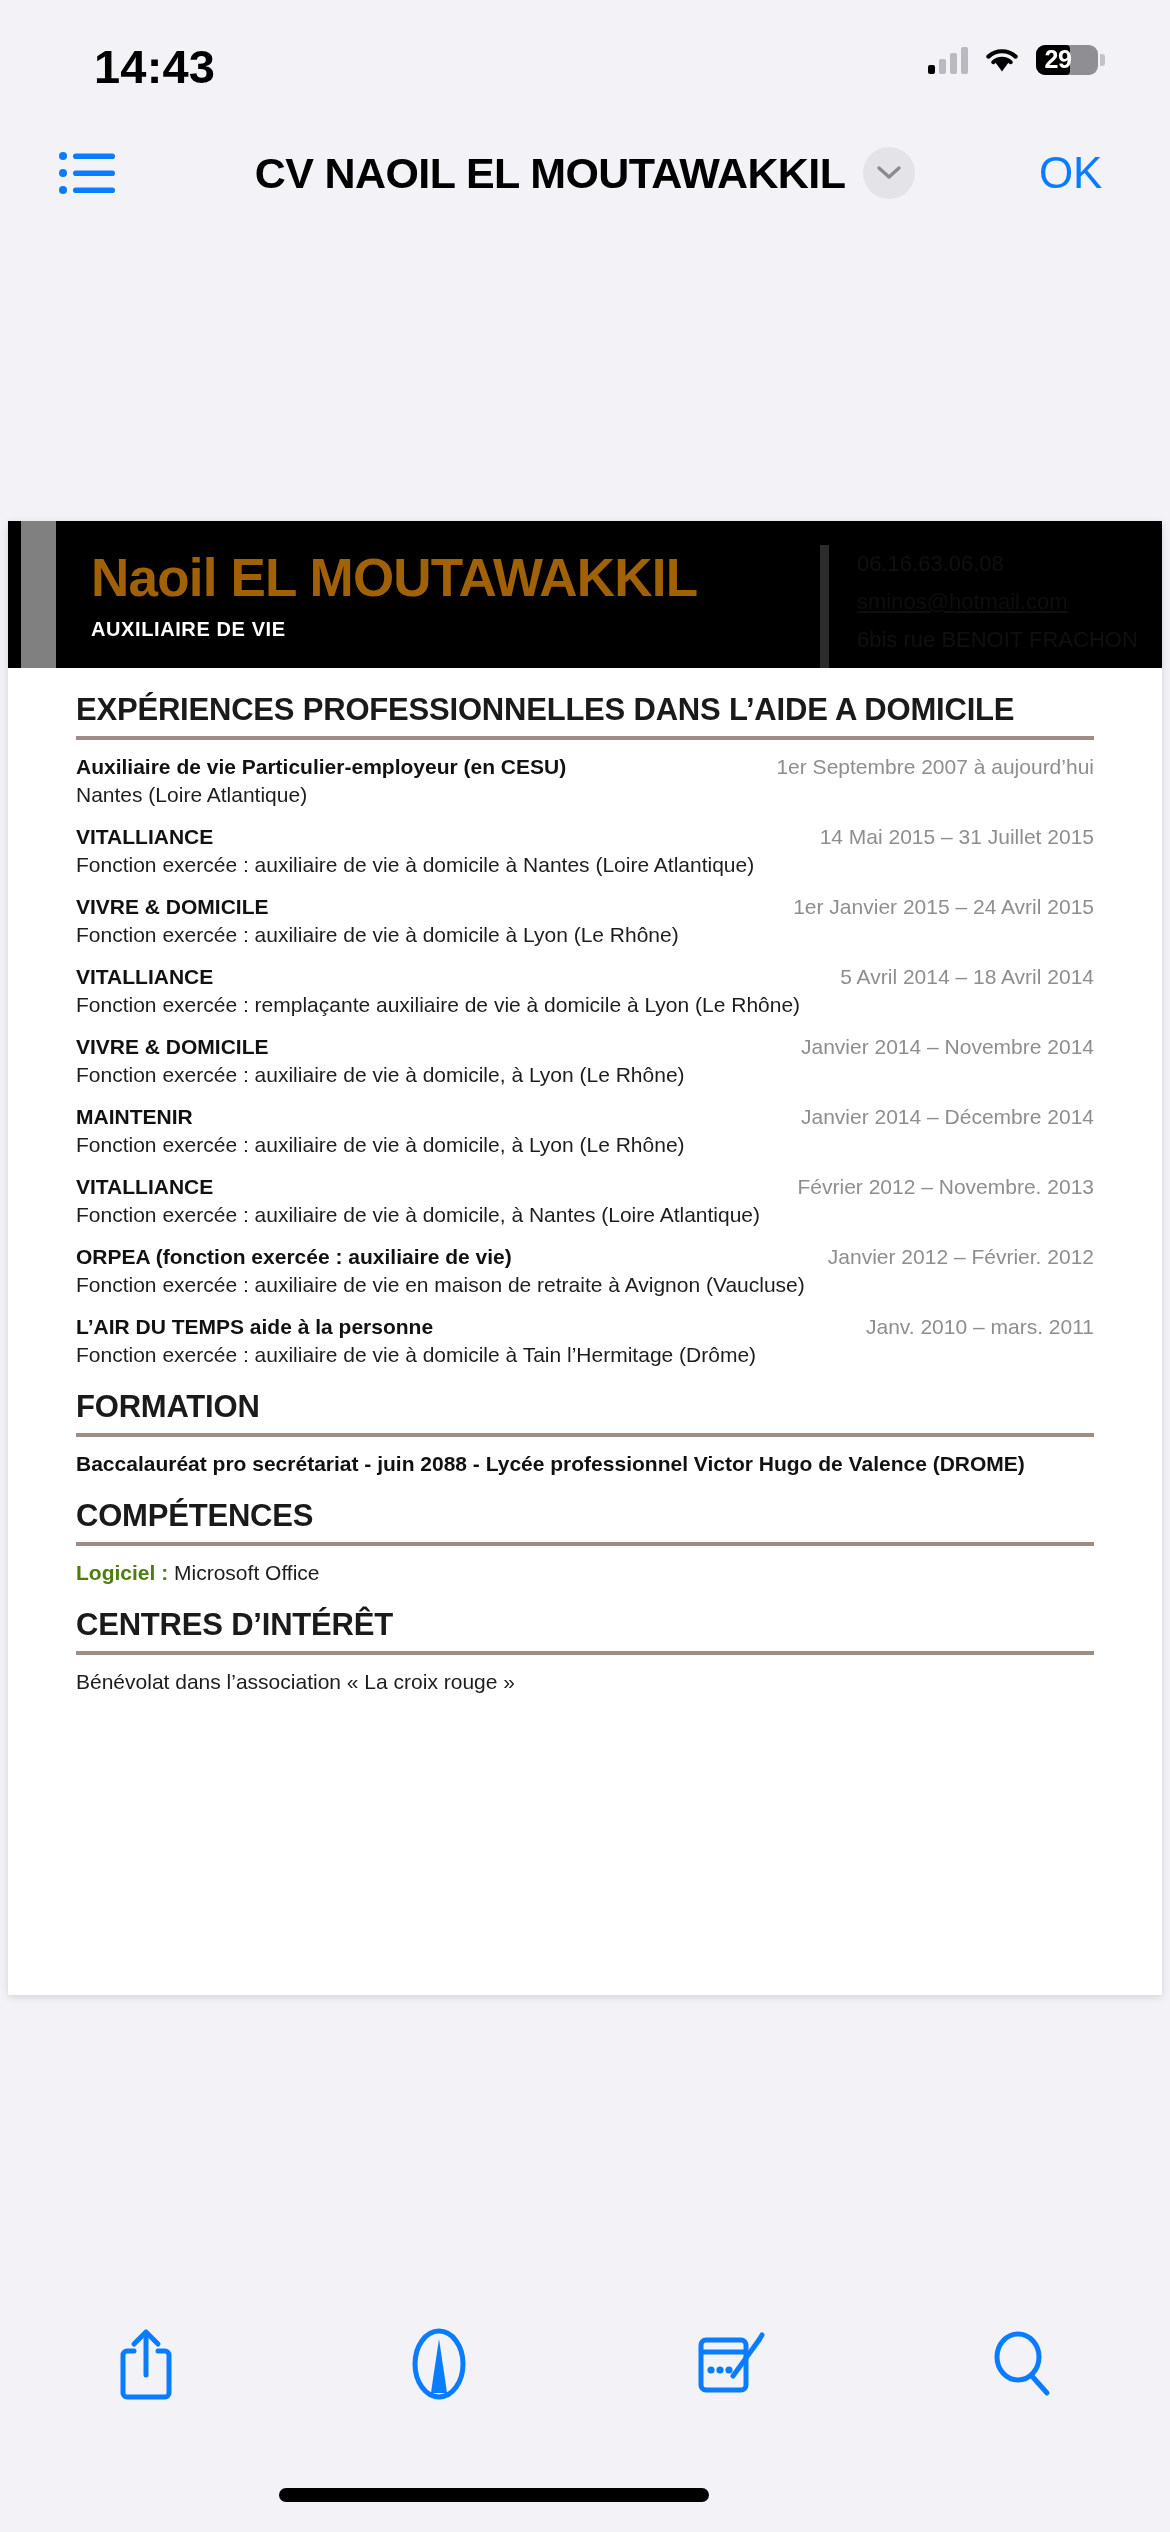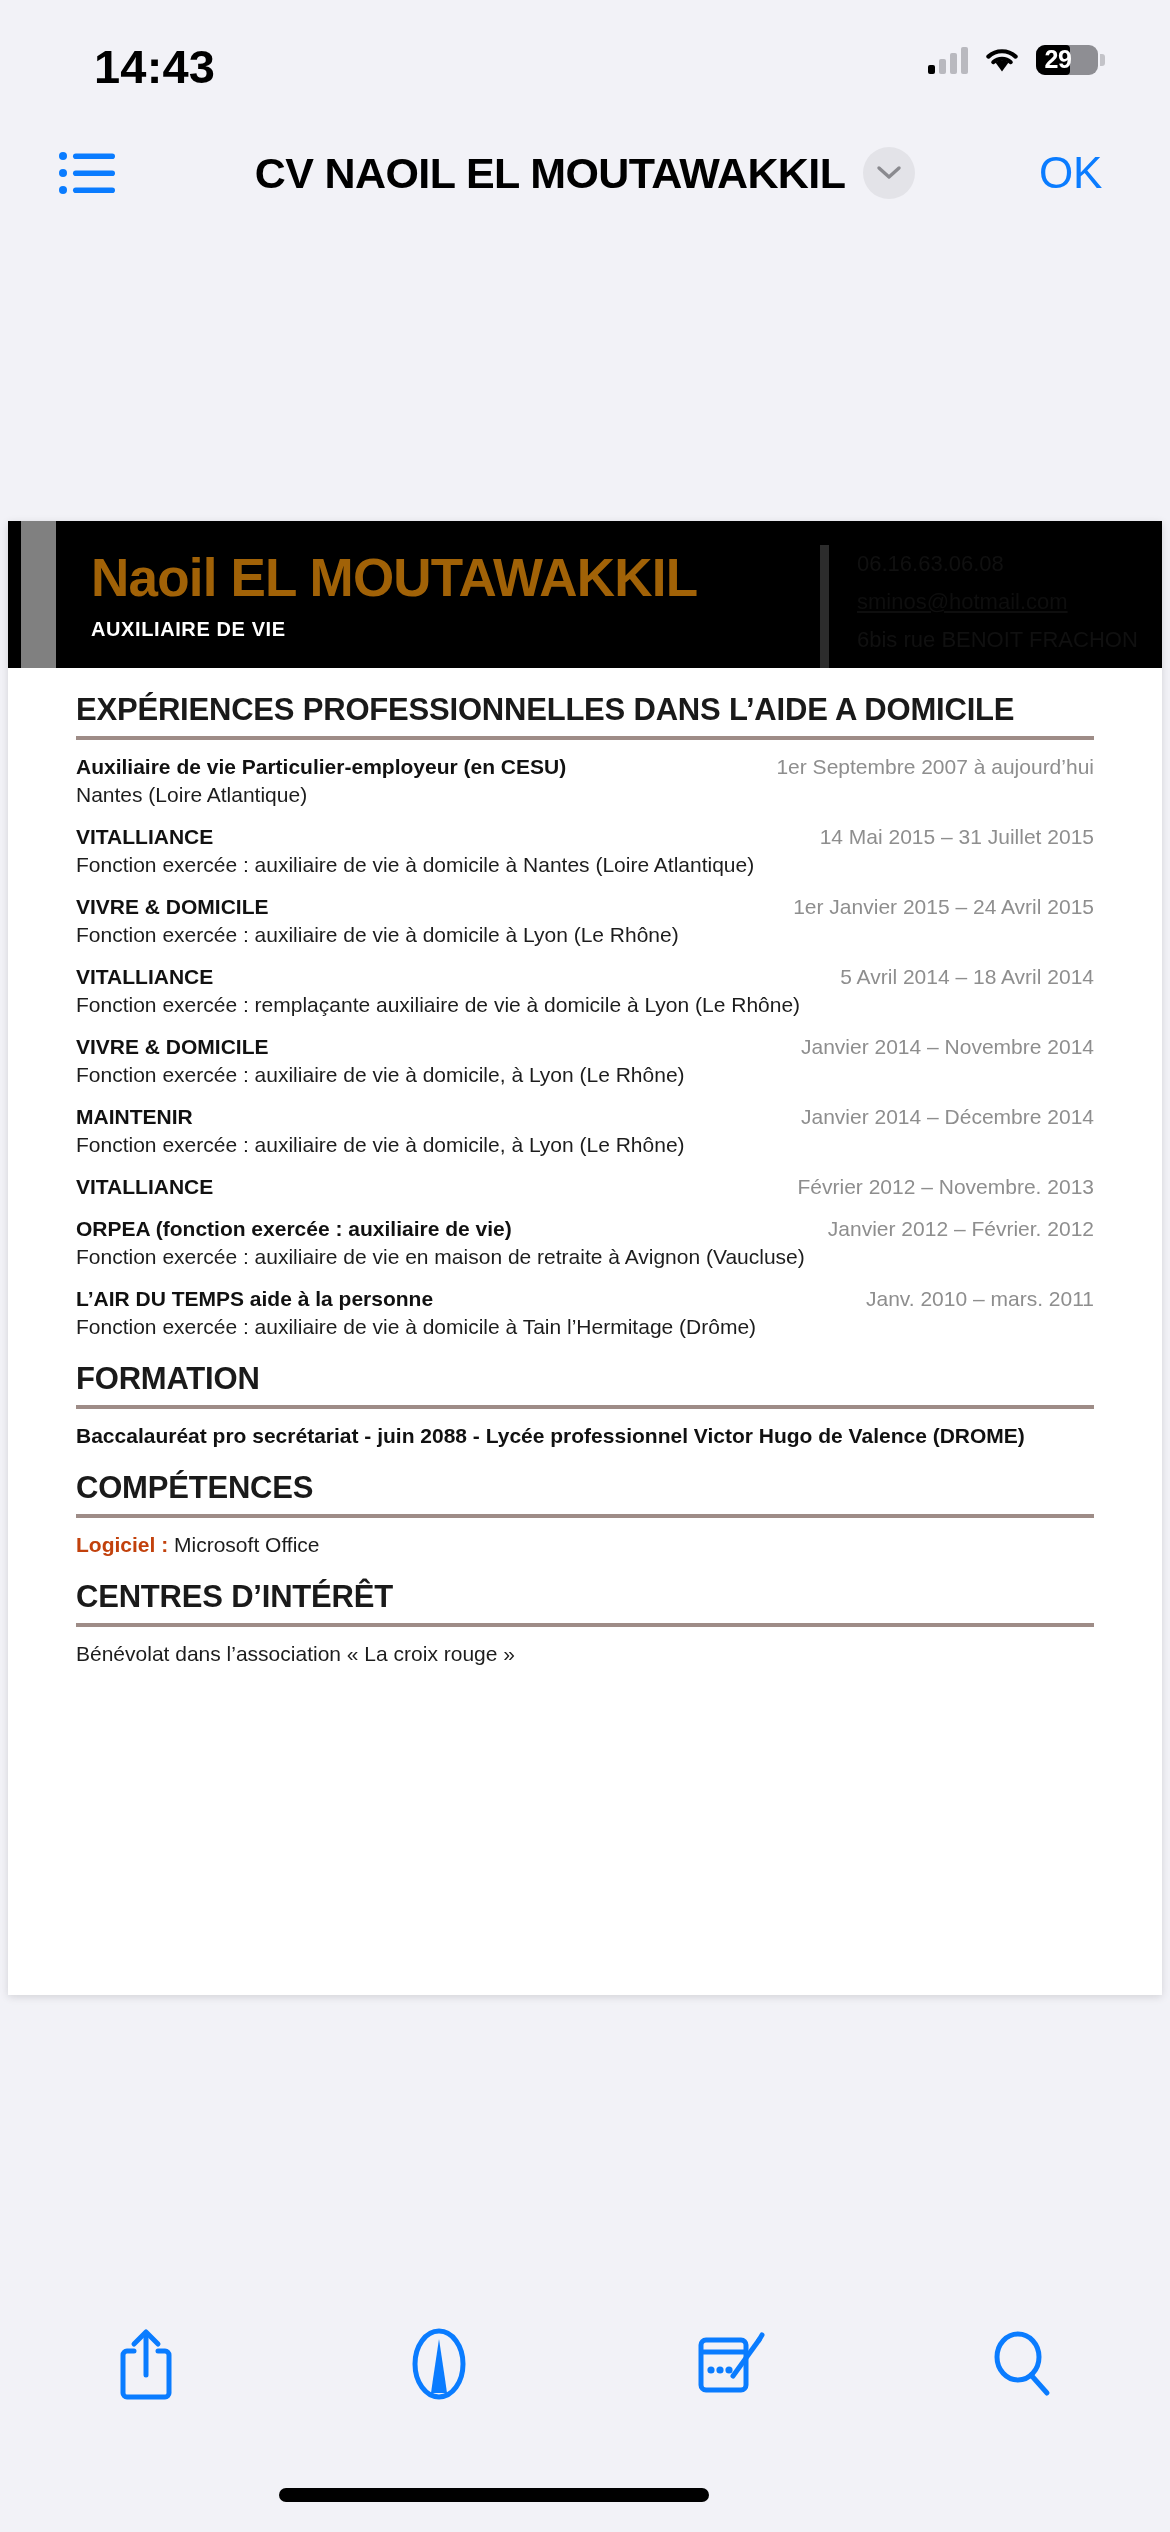--- a/index.html
+++ b/index.html
@@ -113,21 +113,21 @@
   .sec-rule{ height:4px; background:#9e8c87; margin-bottom:15px; }
 
   .exp{ margin-bottom:18px; }
   .exp-top{ display:flex; align-items:baseline; justify-content:space-between; }
   .exp-org{ font-size:21px; font-weight:700; color:#111; }
   .exp-date{ font-size:21px; color:#8e8e8e; white-space:nowrap; }
   .exp-desc{ font-size:21px; color:#1d1d1d; margin-top:4px; }
 
   .sec-gap{ margin-top:22px; }
   .plain{ font-size:21px; color:#1d1d1d; margin-bottom:6px; }
-  .plain b{ font-weight:700; color:#c2410c; }
+  .plain b{ font-weight:700; color:#4d7c0f; }
   .bold-line{ font-size:21px; font-weight:700; color:#111; }
 
   
   .toolbar{
     position:absolute; left:0; bottom:108px; width:1170px; height:120px;
     display:flex; align-items:center;
   }
   .tb-btn{
     flex:1; display:flex; align-items:center; justify-content:center;
     height:120px;
@@ -250,20 +250,21 @@
               <span class="exp-org">MAINTENIR</span>
               <span class="exp-date">Janvier 2014 – Décembre 2014</span>
             </div>
             <div class="exp-desc">Fonction exercée : auxiliaire de vie à domicile, à Lyon (Le Rhône)</div>
           </div>
           <div class="exp">
             <div class="exp-top">
               <span class="exp-org">VITALLIANCE</span>
               <span class="exp-date">Février 2012 – Novembre. 2013</span>
             </div>
+            <div class="exp-desc">Fonction exercée : auxiliaire de vie à domicile, à Nantes (Loire Atlantique)</div>
           </div>
           <div class="exp">
             <div class="exp-top">
               <span class="exp-org">ORPEA (fonction exercée : auxiliaire de vie)</span>
               <span class="exp-date">Janvier 2012 – Février. 2012</span>
             </div>
             <div class="exp-desc">Fonction exercée : auxiliaire de vie en maison de retraite à Avignon (Vaucluse)</div>
           </div>
           <div class="exp">
             <div class="exp-top">

